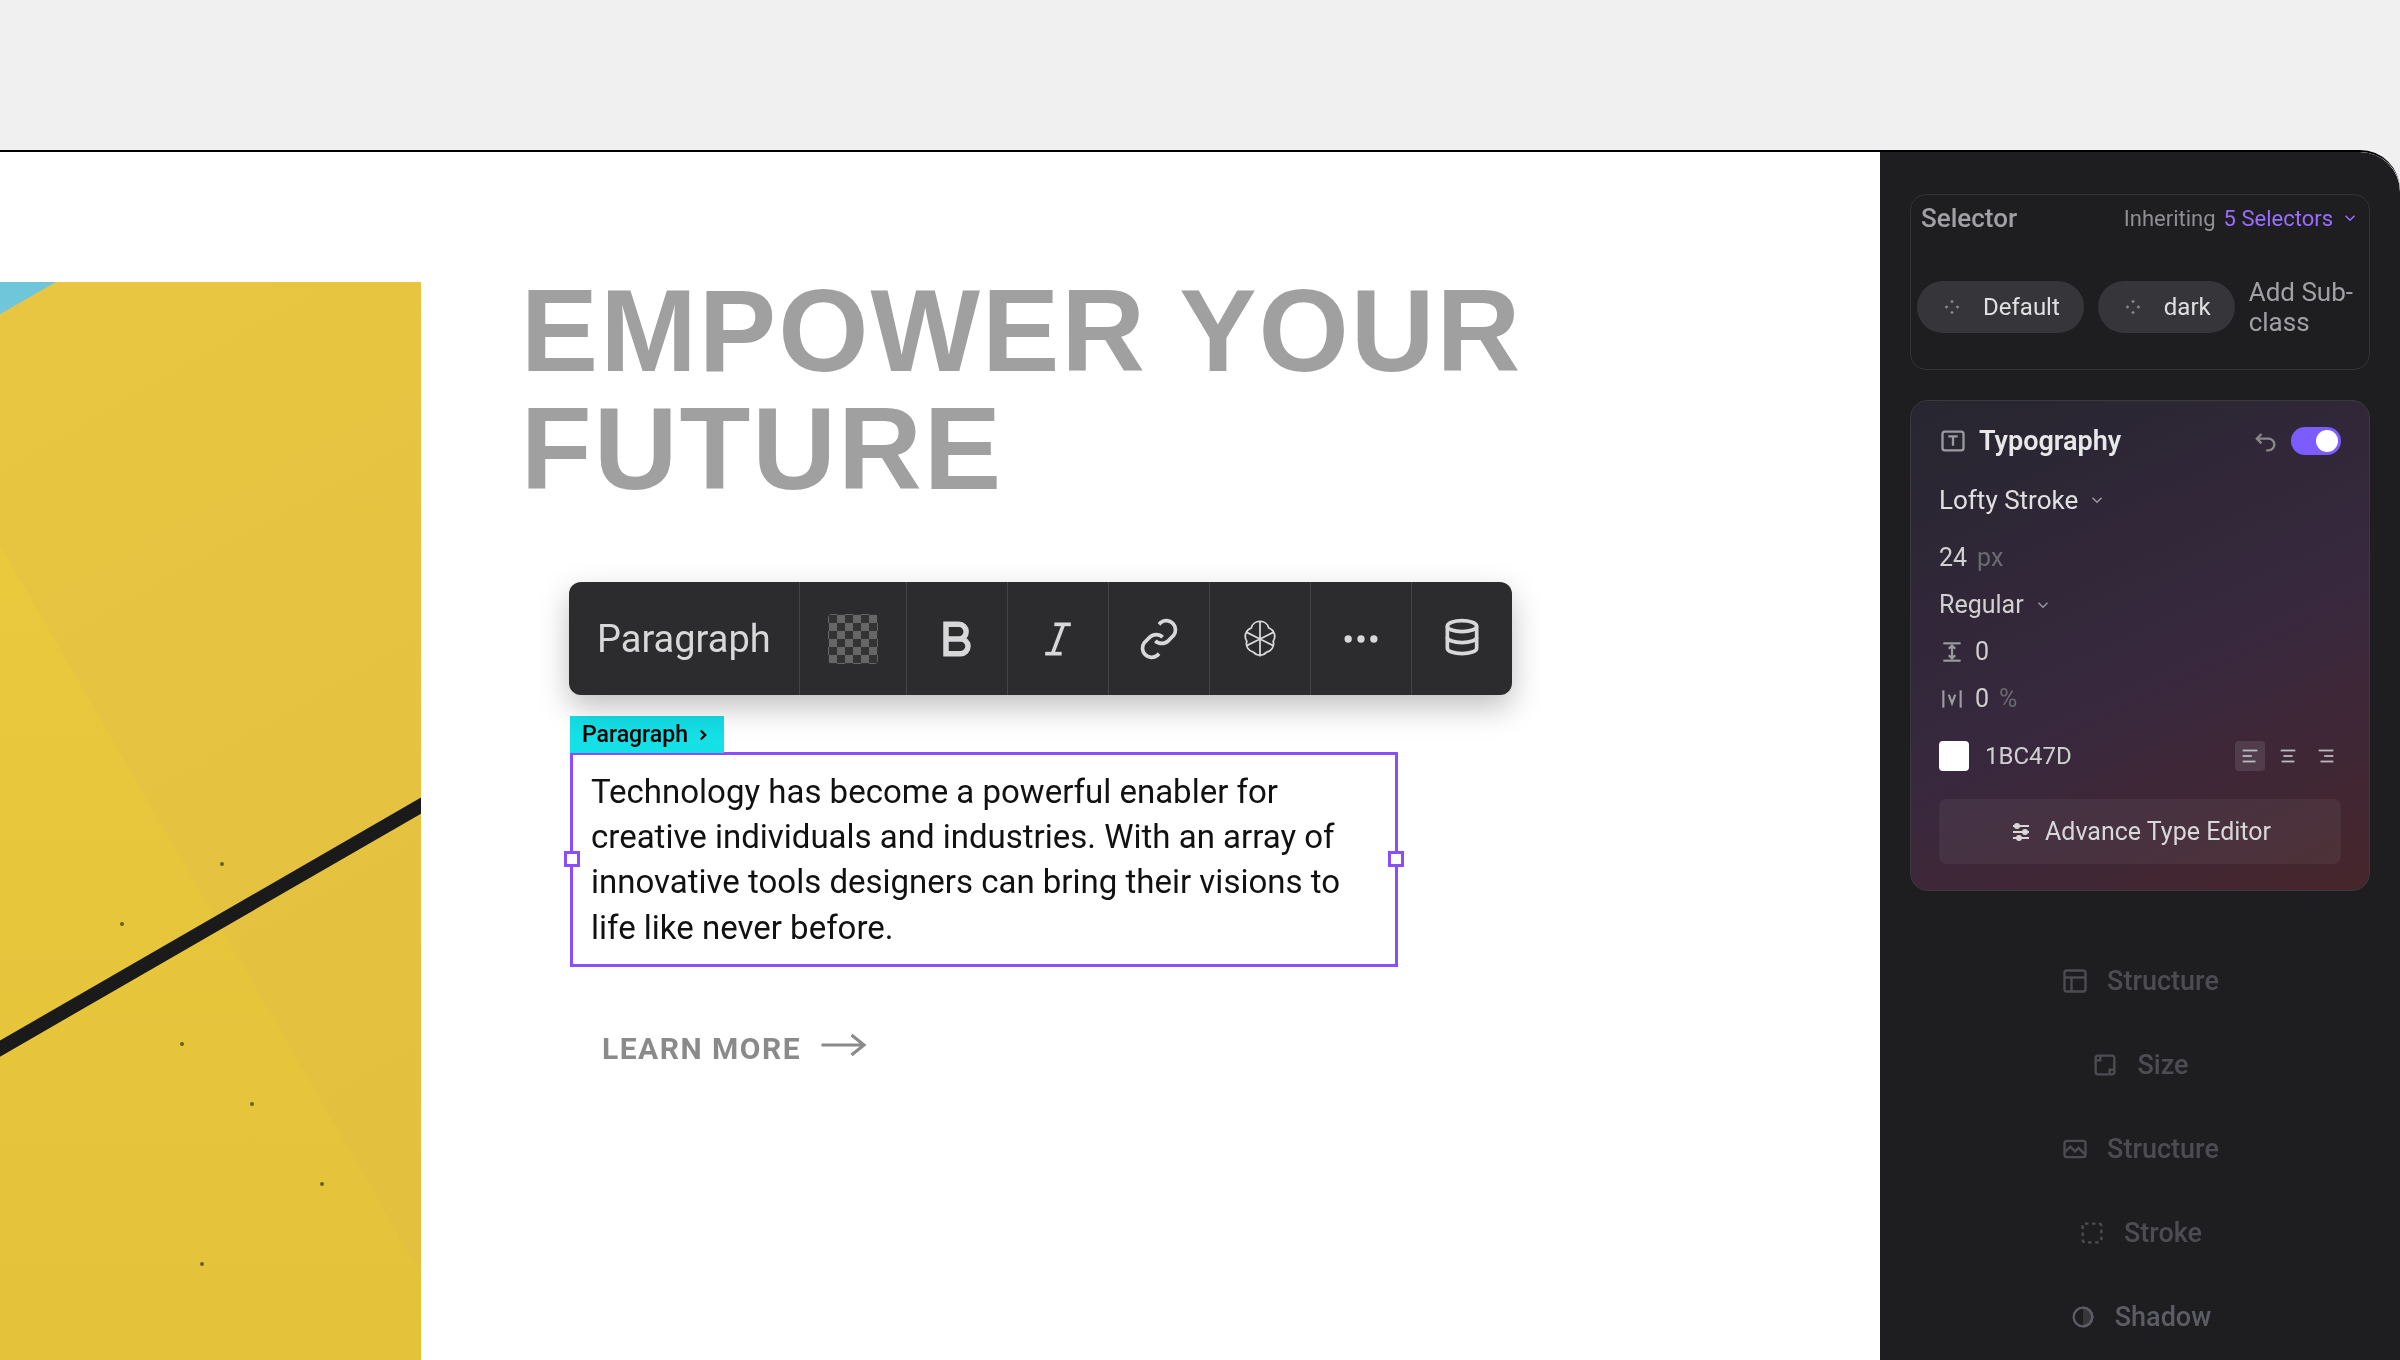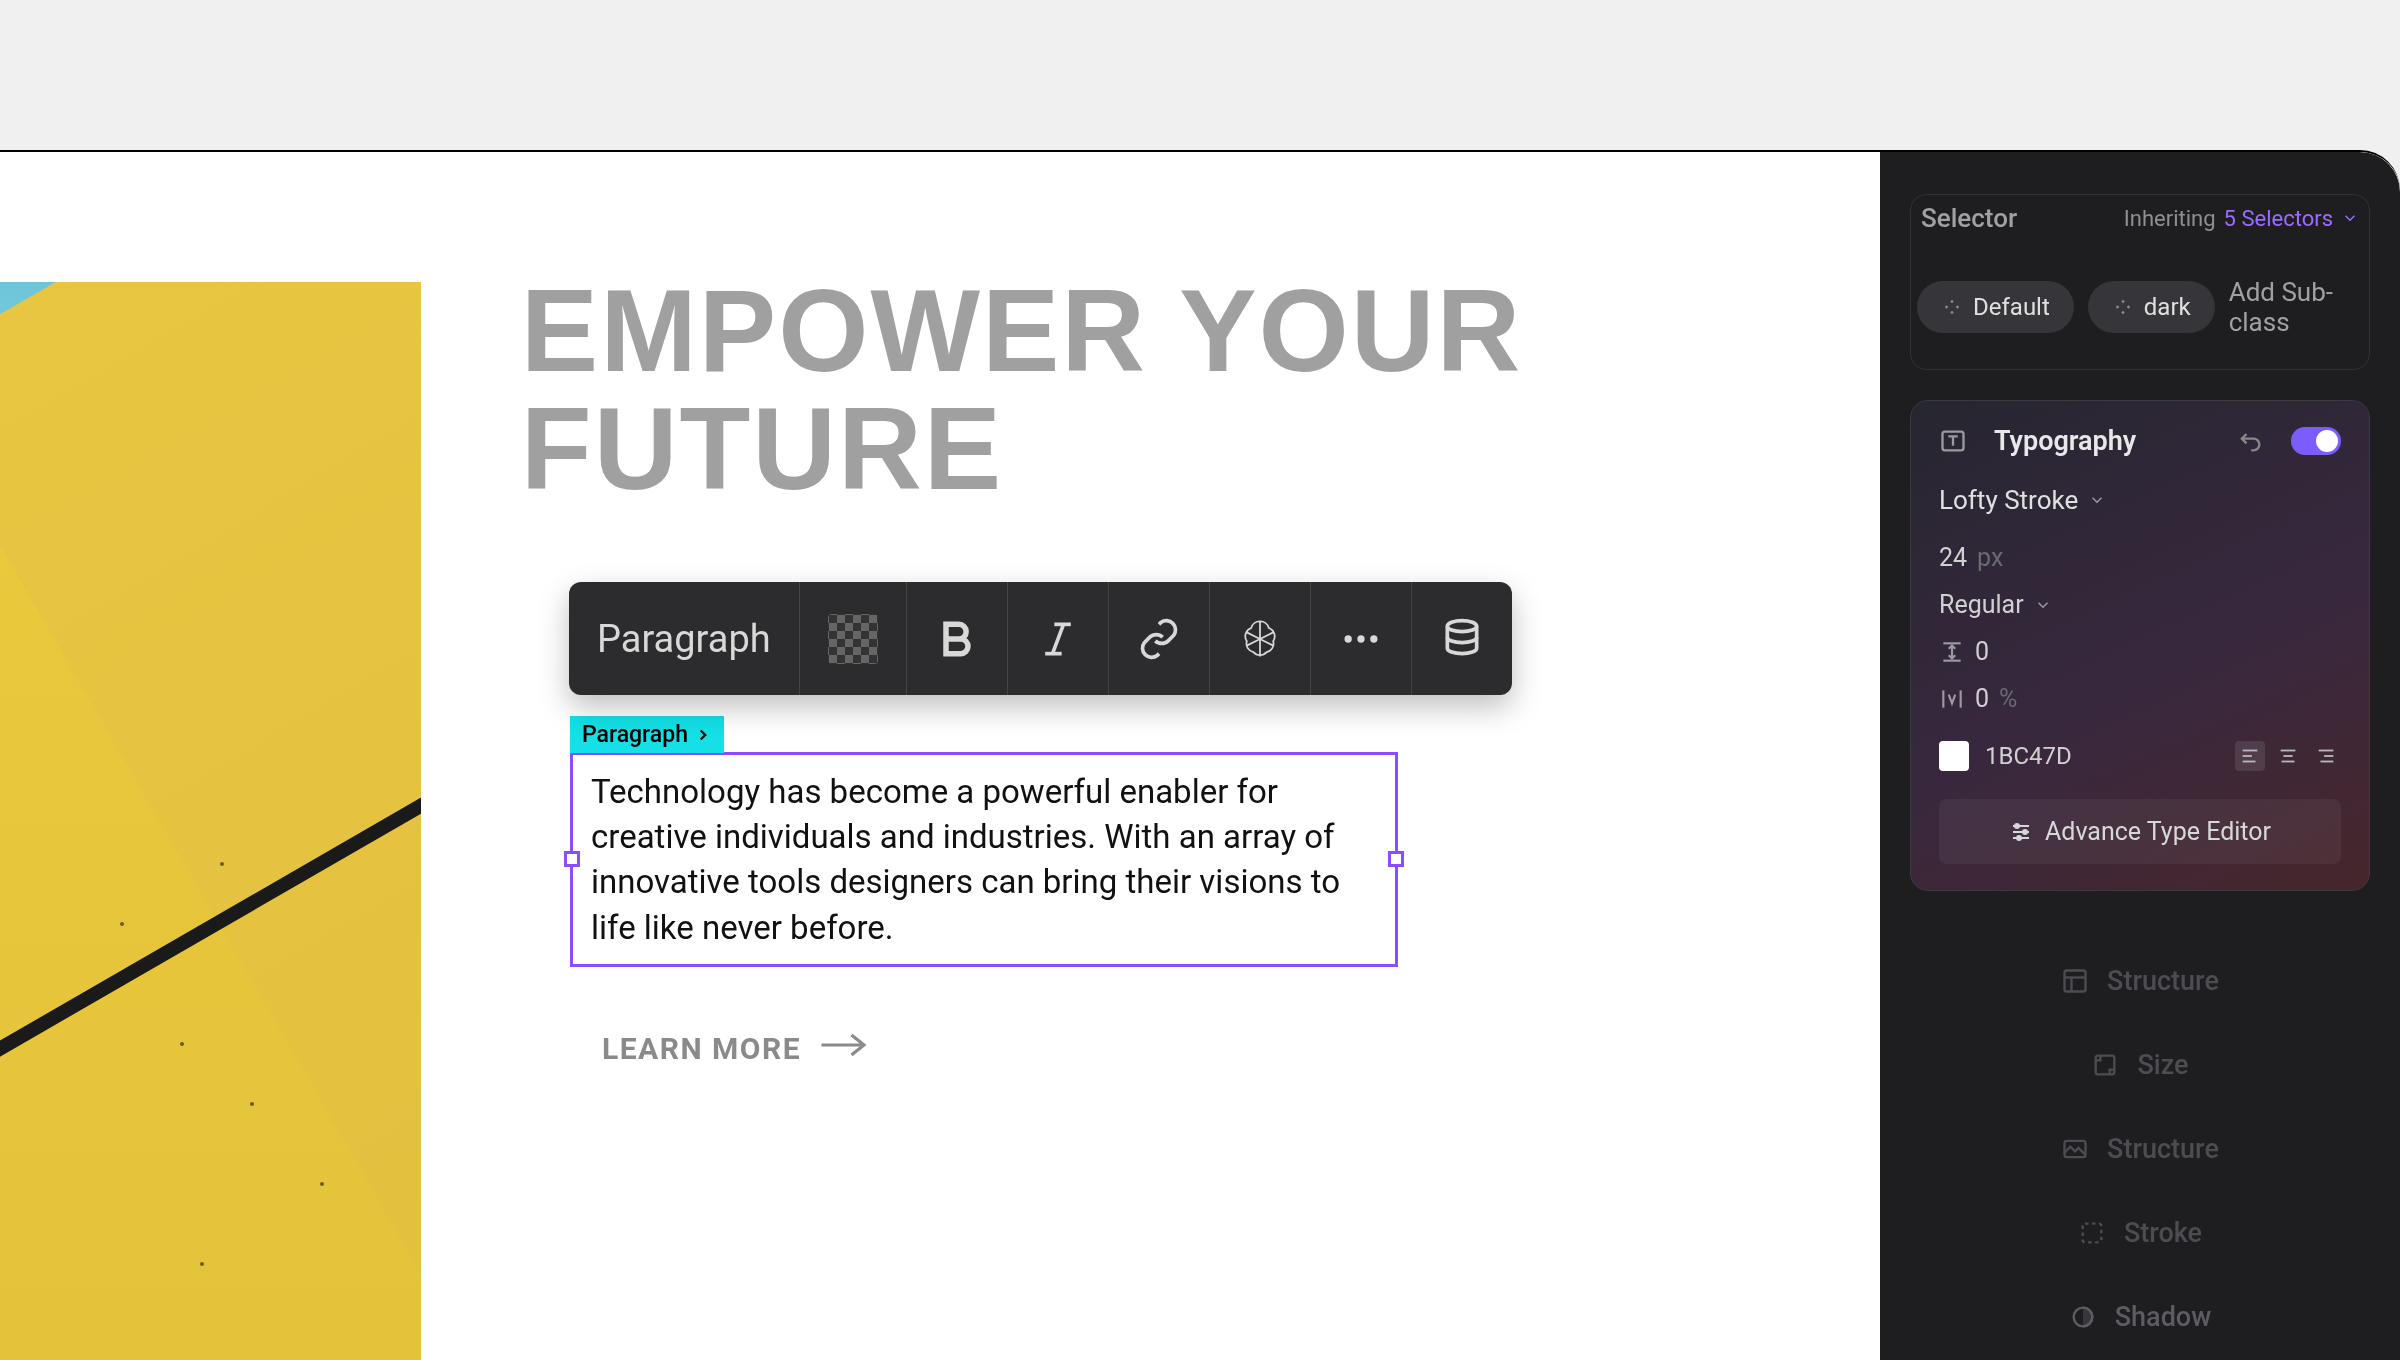--- a/index.html
+++ b/index.html
@@ -230,41 +230,41 @@
       align-items: center;
       gap: 14px;
       padding: 24px 0 32px 0;
     }
     .chip {
       background: #35353a;
       border-radius: 999px;
       padding: 12px 24px;
       display: flex;
       align-items: center;
-      gap: 10px;
+      gap: 20px;
       color: #e0e0e0;
       font-size: 24px;
     }
     .chip .dot-ic { width: 22px; height: 22px; color: #888; }
     .add-sub {
       font-size: 26px;
       color: #a0a0a5;
     }
 
     .typo-panel {
       background: linear-gradient(155deg, #262630 0%, #38283e 55%, #47262c 100%);
       border: 1px solid #3a3a40;
       border-radius: 18px;
       padding: 24px 28px 26px 28px;
       margin-bottom: 48px;
     }
     .typo-head {
       display: flex;
       align-items: center;
-      gap: 27px;
+      gap: 12px;
       margin-bottom: 28px;
     }
     .typo-title {
       flex: 1;
       color: #e8e8ea;
       font-size: 27px;
       font-weight: 600;
     }
     .typo-head svg { width: 28px; height: 28px; color: #999; }
     .toggle {

